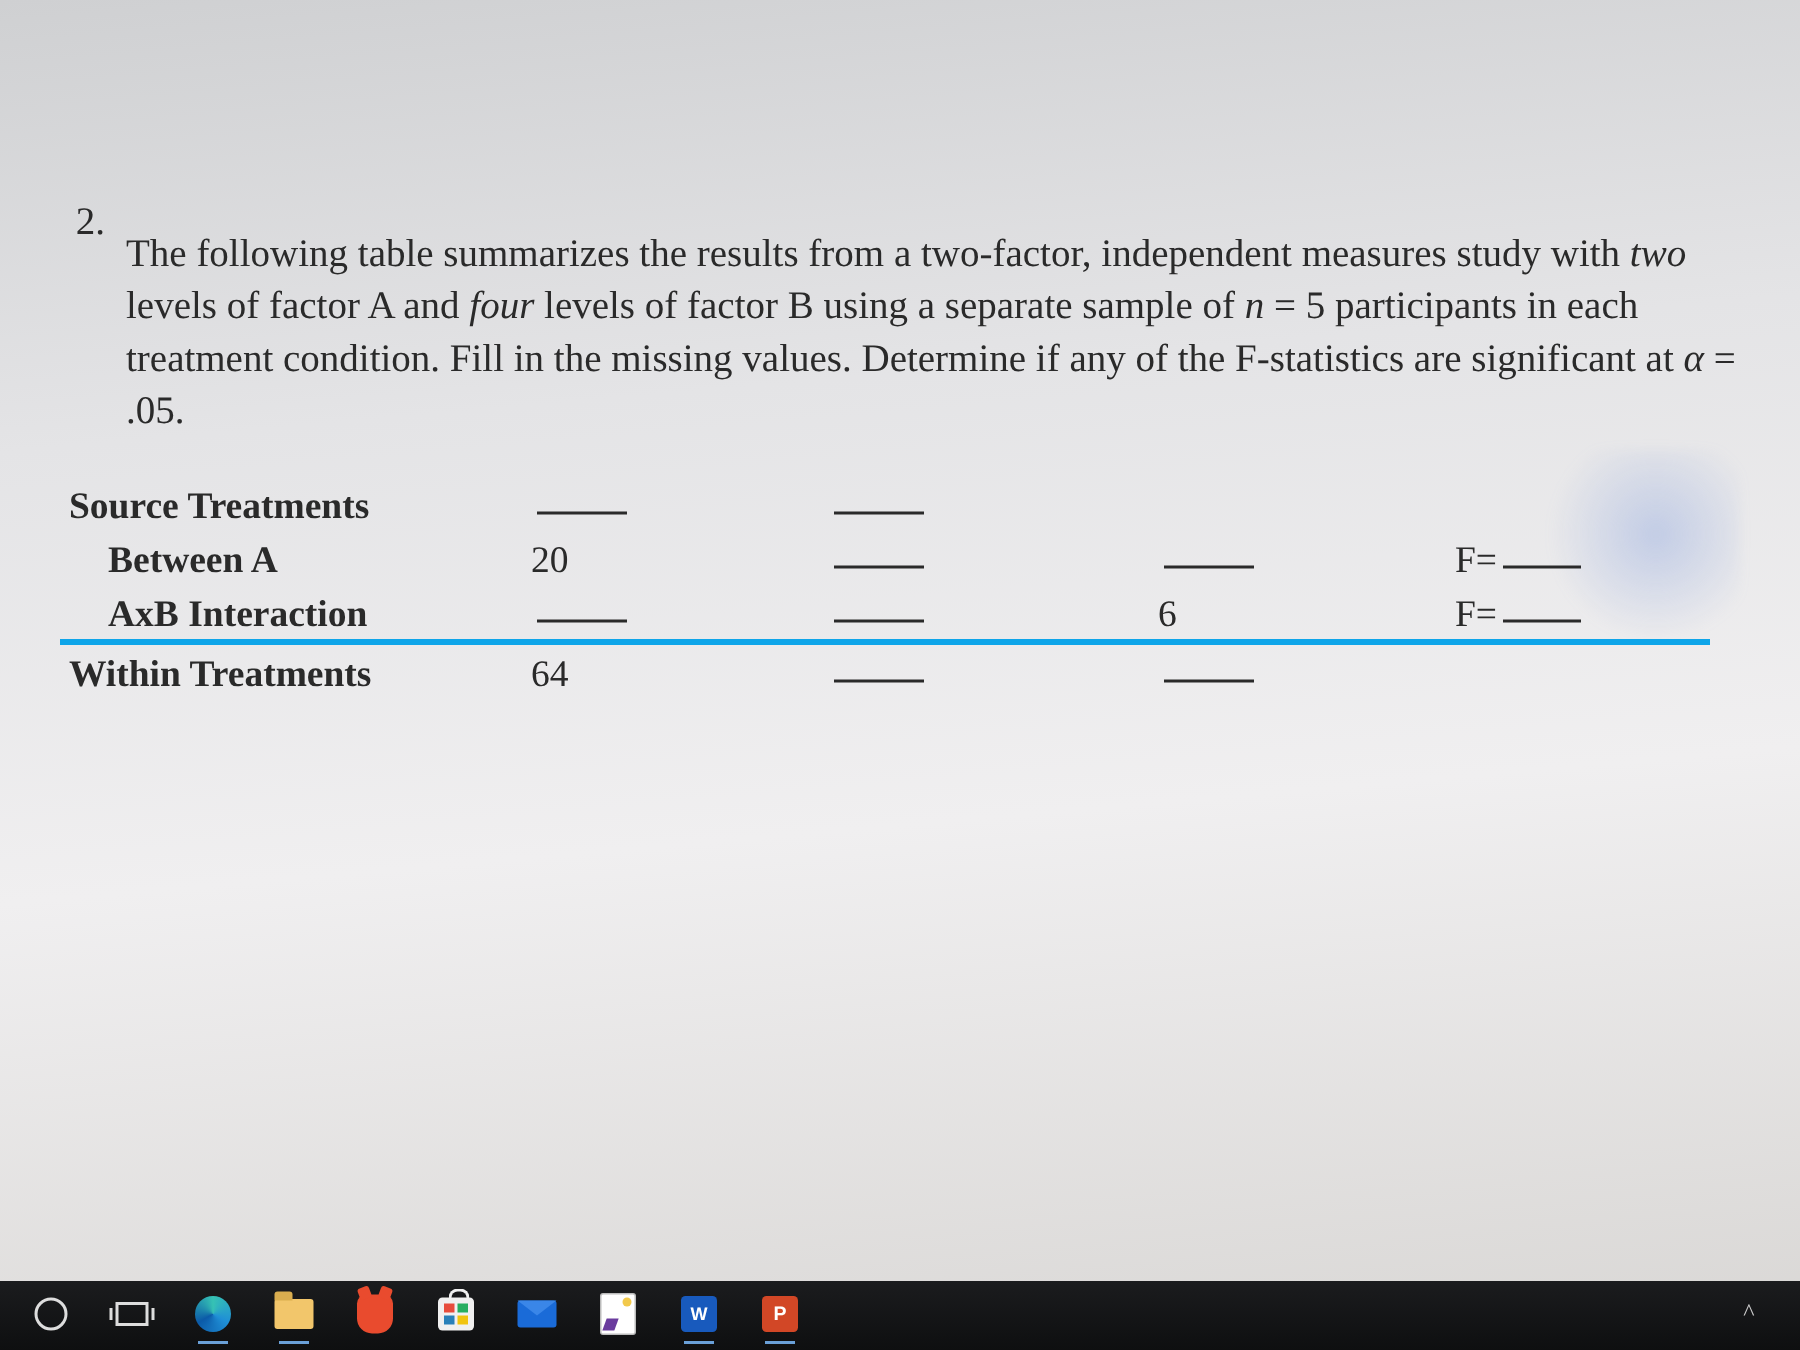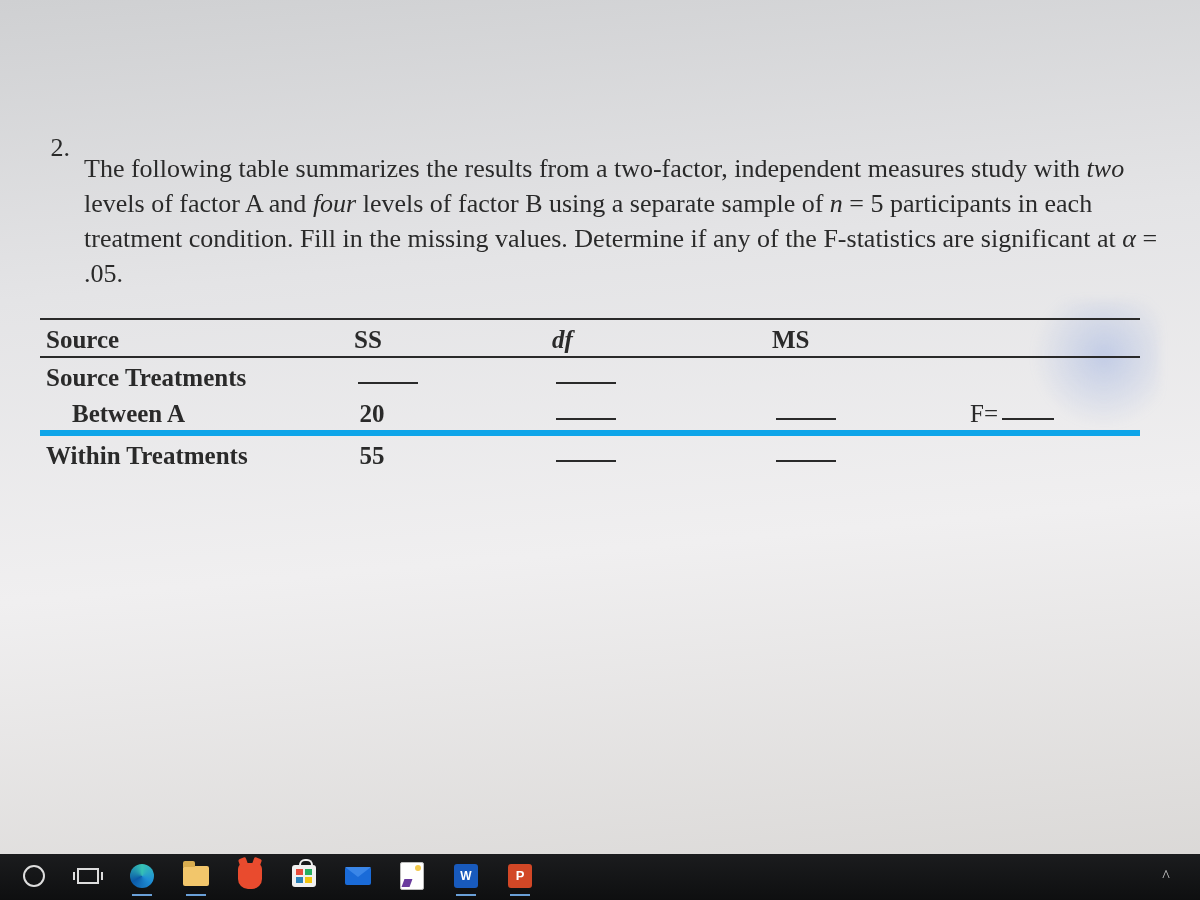--- a/index.html
+++ b/index.html
@@ -60,30 +60,29 @@
     text-align: left;
     vertical-align: bottom;
     height: 32px;
   }
   .hdr td {
     border-top: 2px solid #2a2a2a;
     border-bottom: 2px solid #2a2a2a;
     font-weight: bold;
   }
   .hdr .df-col { font-style: italic; font-weight: bold; }
-  .row-within td { border-top: 6px solid #0ea5e9; }
+  .row-within td { border-top: 4px solid #0ea5e9; }
   .row-total td { border-top: 2px solid #2a2a2a; border-bottom: 2px solid #2a2a2a; }
   .indent { padding-left: 32px !important; }
   .bold { font-weight: bold; }
   .num-cell { position: relative; min-width: 90px; }
   .num-cell .val {
     display: inline-block;
     min-width: 36px;
-    text-align: center;
-    font-weight: bold;
+    text-align: left;
   }
   .blank-line {
     display: inline-block;
     border-bottom: 2px solid #2a2a2a;
     width: 60px;
     height: 0;
     vertical-align: baseline;
     margin-left: 4px;
     margin-bottom: 2px;
   }
@@ -230,49 +229,49 @@
   <div class="table-wrap">
     <table class="anova">
       <colgroup>
         <col style="width:28%">
         <col style="width:18%">
         <col style="width:20%">
         <col style="width:18%">
         <col style="width:16%">
       </colgroup>
       <tbody>
-          <tr class="hdr">
-        <td class="bold">Source</td>
-        <td class="bold">SS</td>
-        <td class="df-col">df</td>
-        <td class="bold">MS</td>
-        <td></td>
-      </tr>
 
       <tr>
         <td class="bold">Source Treatments</td>
         <td class="num-cell"><span class="blank-line"></span></td>
         <td class="num-cell"><span class="blank-line"></span></td>
         <td class="num-cell"></td>
         <td></td>
       </tr>
 
       <tr>
         <td class="indent bold">Between A</td>
         <td class="num-cell"><span class="val">20</span></td>
         <td class="num-cell"><span class="blank-line"></span></td>
         <td class="num-cell"><span class="blank-line"></span></td>
         <td class="fcell"><span>F=</span><span class="blank-line small"></span></td>
       </tr>
 
 
+      <tr>
+        <td class="indent bold">AxB Interaction</td>
+        <td class="num-cell"><span class="blank-line"></span></td>
+        <td class="num-cell"><span class="blank-line"></span></td>
+        <td class="num-cell"><span class="val">6</span></td>
+        <td class="fcell"><span>F=</span><span class="blank-line small"></span></td>
+      </tr>
 
       <tr class="row-within">
         <td class="bold">Within Treatments</td>
-        <td class="num-cell"><span class="val">55</span></td>
+        <td class="num-cell"><span class="val">64</span></td>
         <td class="num-cell"><span class="blank-line"></span></td>
         <td class="num-cell"><span class="blank-line"></span></td>
         <td></td>
       </tr>
 
     </tbody>
       </table>
   </div>
 
   <div class="taskbar">

